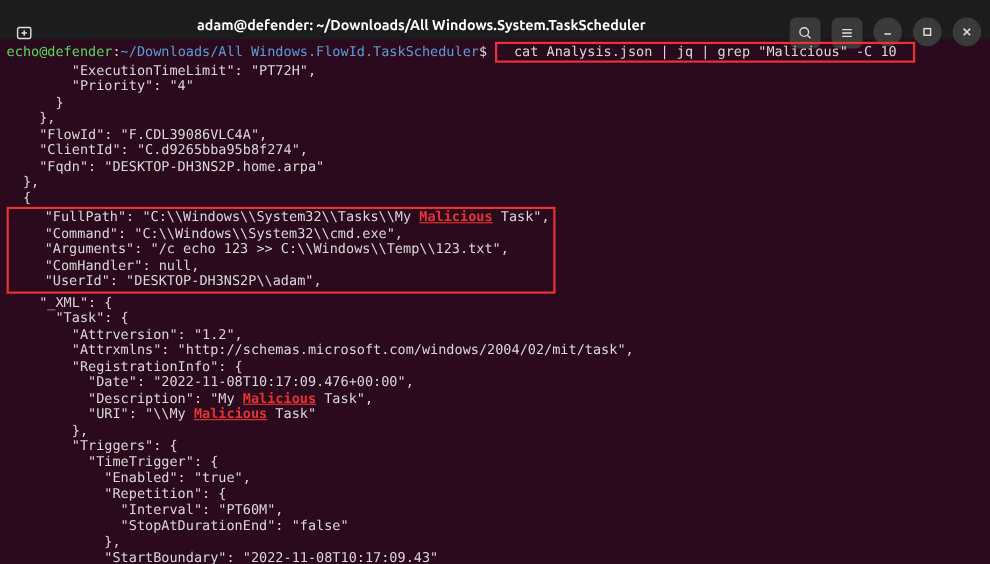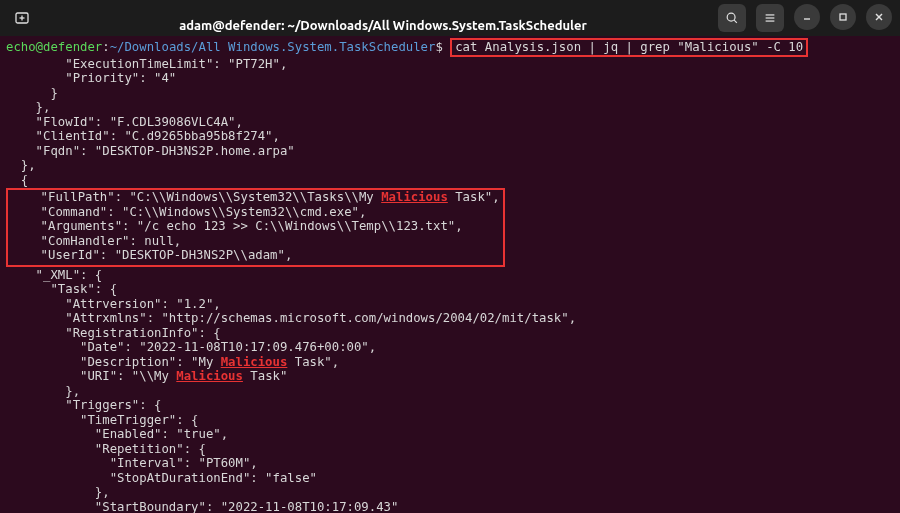--- a/index.html
+++ b/index.html
@@ -8,22 +8,22 @@
       height: 513px;
       background: #2c0a1e;
       font-family: 'DejaVu Sans Mono', 'Consolas', monospace;
       font-size: 12.3px;
       overflow: hidden;
     }
     .titlebar {
       height: 36px;
       background: #1c1c1c;
       display: flex;
-      align-items: flex-end;
-      padding: 4px 8px;
+      align-items: flex-start;
+      padding: 16px 8px;
       color: #e0e0e0;
     }
     .tab-icon {
       width: 28px;
       height: 28px;
       border-radius: 6px;
       display: flex;
       align-items: center;
       justify-content: center;
       margin-right: 12px;
@@ -60,21 +60,21 @@
       line-height: 1.18;
       background: #2c0a1e;
     }
     .prompt-user { color: #5ad85a; }
     .prompt-path { color: #5b9dd8; }
     .prompt-dollar { color: #d8d8d8; }
     .grep-match { color: #e83333; font-weight: bold; text-decoration: underline; }
     .cmd-box {
       border: 2px solid #e83333;
       display: inline-block;
-      padding: 0 3px;
+      padding: 0 15px;
     }
     .json-box {
       border: 2px solid #e83333;
       padding: 0 3px 2px 3px;
       margin: 1px 0;
       display: inline-block;
       min-width: 430px;
     }
     .line { white-space: pre; }
   </style>
@@ -117,21 +117,21 @@
     <div class="tb-btn">
       <svg width="12" height="12" viewBox="0 0 12 12">
           <line x1="3" y1="3" x2="9" y2="9" stroke="#e0e0e0" stroke-width="1.4"></line>
           <line x1="9" y1="3" x2="3" y2="9" stroke="#e0e0e0" stroke-width="1.4"></line>
         </svg>
     </div>
   </div>
 </div>
 
 <div class="terminal">
-  <div class="line"><span class="prompt-user">echo@defender</span><span>:</span><span class="prompt-path">~/Downloads/All Windows.System.TaskScheduler</span><span class="prompt-dollar">$</span> <span class="cmd-box"><span>cat Analysis.json | jq | grep "Malicious" -C 10</span></span></div>
+  <div class="line"><span class="prompt-user">echo@defender</span><span>:</span><span class="prompt-path">~/Downloads/All Windows.FlowId.TaskScheduler</span><span class="prompt-dollar">$</span> <span class="cmd-box"><span>cat Analysis.json | jq | grep "Malicious" -C 10</span></span></div>
 
   <div id="pre-box-lines">
       <div class="line">        "ExecutionTimeLimit": "PT72H",</div>
       <div class="line">        "Priority": "4"</div>
       <div class="line">      }</div>
       <div class="line">    },</div>
       <div class="line">    "FlowId": "F.CDL39086VLC4A",</div>
       <div class="line">    "ClientId": "C.d9265bba95b8f274",</div>
       <div class="line">    "Fqdn": "DESKTOP-DH3NS2P.home.arpa"</div>
       <div class="line">  },</div>

